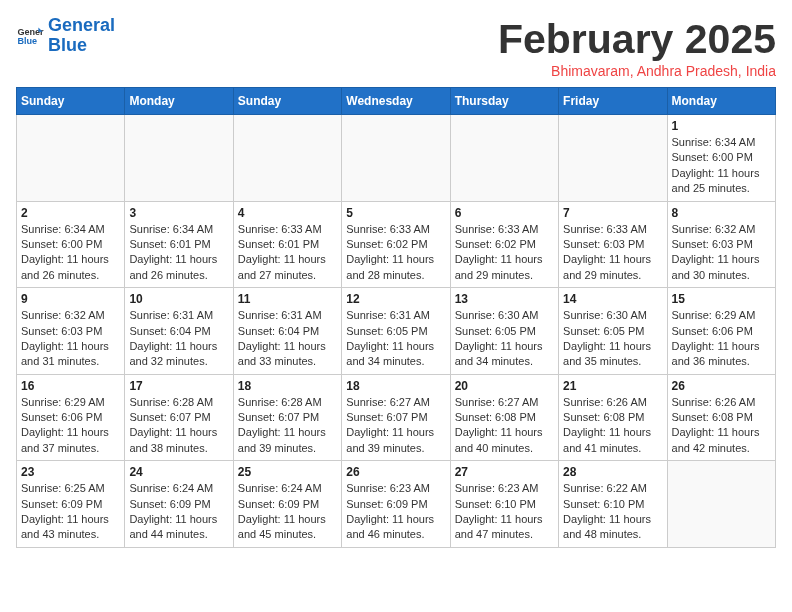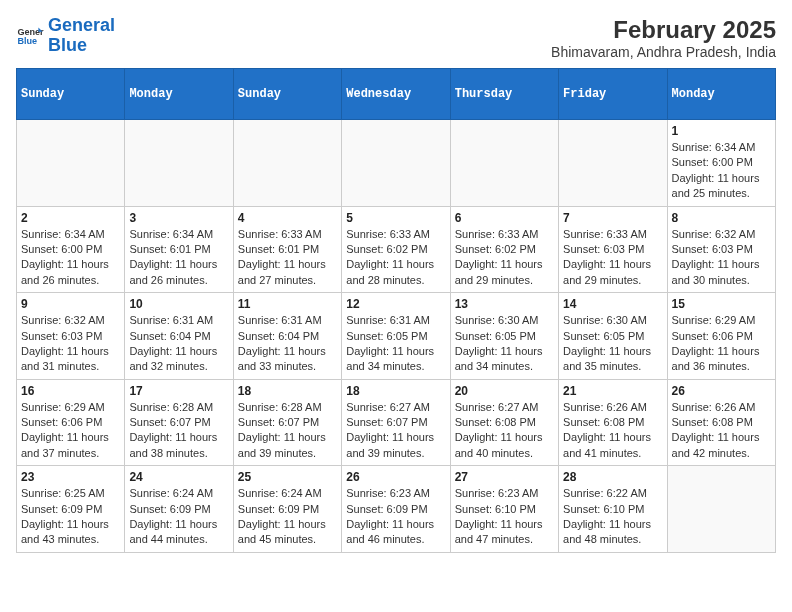--- a/index.html
+++ b/index.html
@@ -29,42 +29,41 @@
     }
     .logo-text span { color: #1a6bbf; }
     .logo-icon {
       width: 28px;
       height: 28px;
     }
     .title-block {
       text-align: right;
     }
     .month-title {
-      font-size: 24px;
+      font-size: 41px;
       font-weight: bold;
       color: #333;
     }
     .location {
       font-size: 14px;
-      color: #404040;
+      color: #ef4444;
     }
     table {
       width: 100%;
       border-collapse: collapse;
       font-size: 10px;
     }
     thead th {
       background: #2171c7;
       color: #fff;
-      padding: 18px 4px;
+      padding: 6px 4px;
       text-align: left;
       font-size: 12px;
       font-weight: bold;
       border: 1px solid #1a5fa8;
-      font-family: Liberation Mono, monospace;
     }
     td {
       border: 1px solid #ccc;
       vertical-align: top;
       padding: 4px;
       width: calc(100% / 7);
       height: 80px;
       background: #fff;
     }
     td.empty { background: #f9f9f9; }

